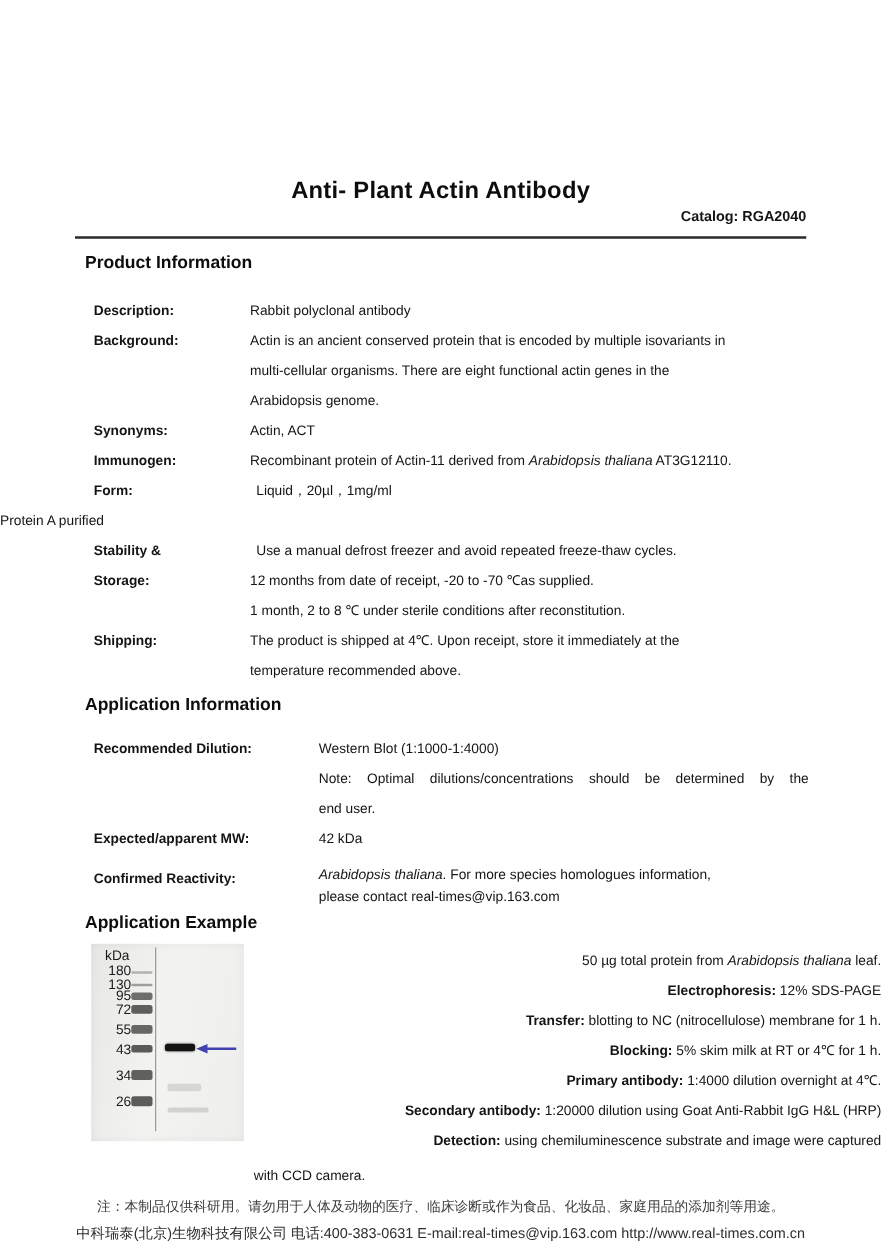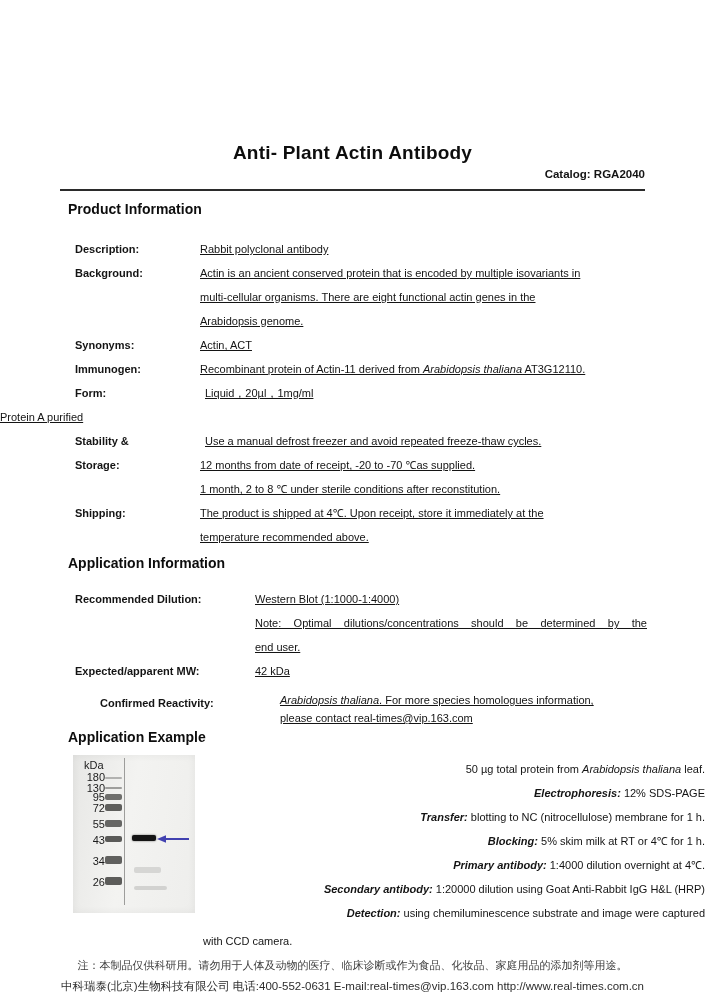--- a/index.html
+++ b/index.html
@@ -18,27 +18,27 @@
     margin-top:4px; padding-right:60px; text-align:right;
     font-weight:bold; font-size:11.5px;
   }
   .rule { margin:9px 60px 0 60px; border-top:2px solid #2b2b2b; height:0; }
 
   .h2 { margin:10px 0 0 68px; font-size:14px; font-weight:bold; color:#0d0d0d; }
 
   .ptable { margin-top:20px; }
   .prow { display:flex; line-height:24px; }
   .plabel { width:125px; margin-left:75px; font-weight:bold; flex-shrink:0; }
-  .pvalue { flex:1;text-decoration:underline; }
+  .pvalue { flex:1; }
   .pvalue .vline { line-height:24px; }
   .indent1 { padding-left:5px; }
 
   .atable .plabel { width:180px; }
   .row-gap { margin-top:0; }
-  .cr-row { margin-top:8px;padding-left:25px; }
+  .cr-row { margin-top:8px; }
   .cr-row .vline { line-height:18px; }
   .note-line { width:392px; text-align-last:justify; }
 
   .h2.example-h { margin-top:2px; }
 
   .example { position:relative; margin-top:10px; height:168px; }
   .gel {
     position:absolute; left:73px; top:0; width:122px; height:158px;
     background:linear-gradient(100deg,#e7e7e5 0%, #f3f3f1 45%, #eeeeec 100%);
     box-shadow:inset 0 0 8px rgba(0,0,0,0.06);
@@ -53,21 +53,21 @@
 
   .extext { margin-left:203px; padding-top:2px; }
   .exline { line-height:24px;text-align:right; }
   .cont-line { margin-left:203px; line-height:16px; margin-top:10px; }
 
   .footer-note { margin-top:9px; text-align:center; color:#3c3c3c; font-size:11px; }
   .footer-company { margin-top:6px; text-align:center; color:#2d2d2d; font-size:11.5px; }
   .footer-company a { color:#2d2d2d; text-decoration:none; }
 
   i { font-style:italic; }
-  b { font-weight:bold;font-style:italic; }
+  b { font-weight:bold; }
 </style>
 </head>
 <body>
 
 <div class="page">
 
   <div class="title">Anti- Plant Actin Antibody</div>
 
   <div class="catalog">
     <span>Catalog:</span>
@@ -209,15 +209,15 @@
       <div class="exline"><b>Secondary antibody:</b><span> 1:20000 dilution using Goat Anti-Rabbit IgG H&amp;L (HRP)</span></div>
       <div class="exline"><b>Detection:</b><span> using chemiluminescence substrate and image were captured</span></div>
     </div>
 
   </div>
 
   <div class="cont-line">with CCD camera.</div>
 
   <div class="footer-note">注：本制品仅供科研用。请勿用于人体及动物的医疗、临床诊断或作为食品、化妆品、家庭用品的添加剂等用途。</div>
 
-  <div class="footer-company"><span>中科瑞泰(北京)生物科技有限公司 电话:400-552-0631 E-mail:</span><a href="#">real-times@vip.163.com</a><a href="#"> http://www.real-times.com.cn</a></div>
+  <div class="footer-company"><span>中科瑞泰(北京)生物科技有限公司 电话:400-383-0631 E-mail:</span><a href="#">real-times@vip.163.com</a><a href="#"> http://www.real-times.com.cn</a></div>
 
 </div>
 
 </body></html>

